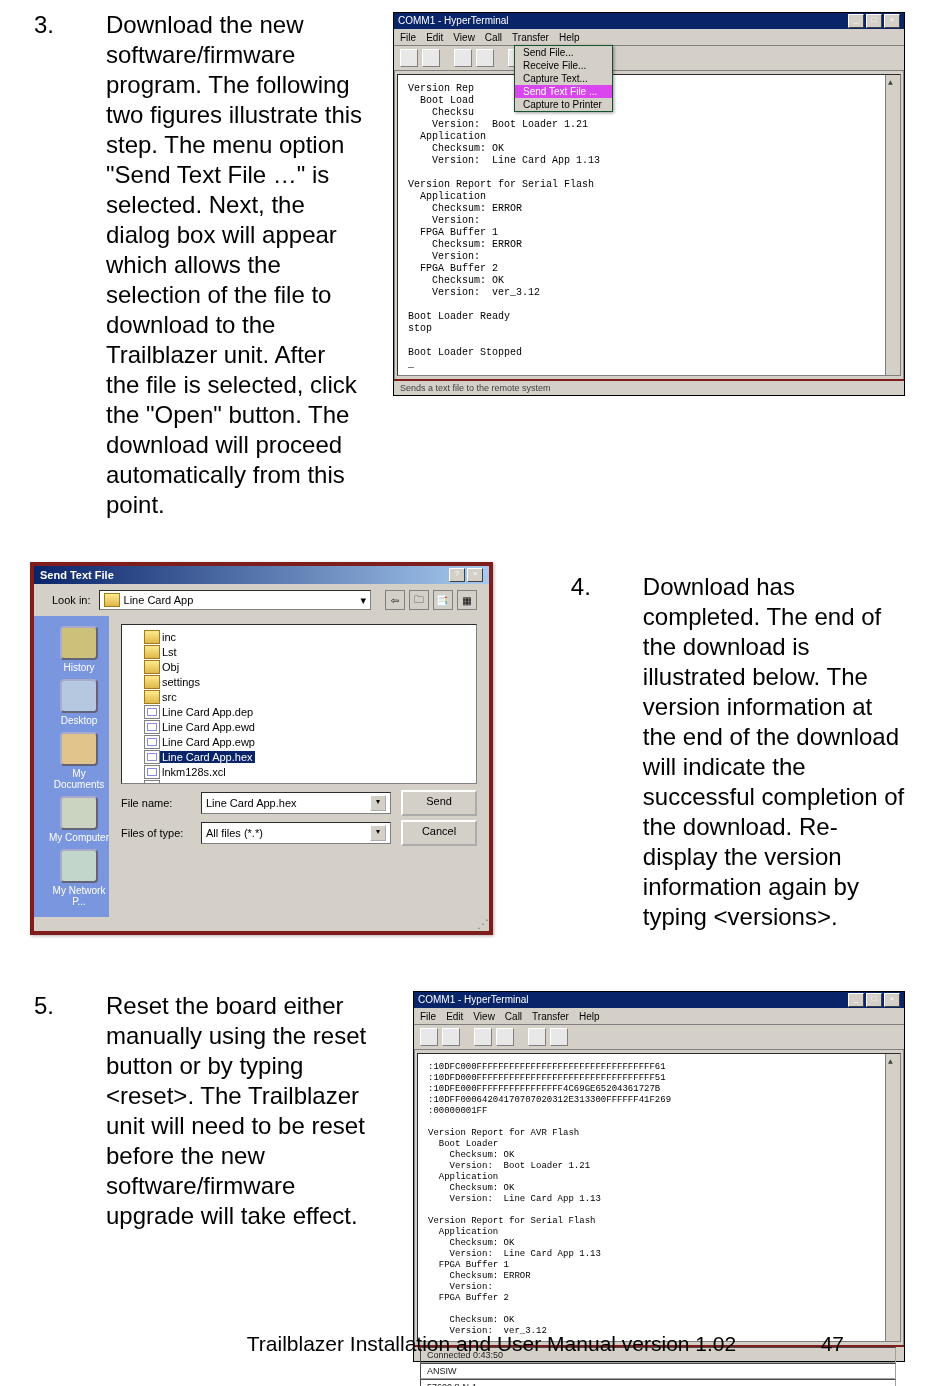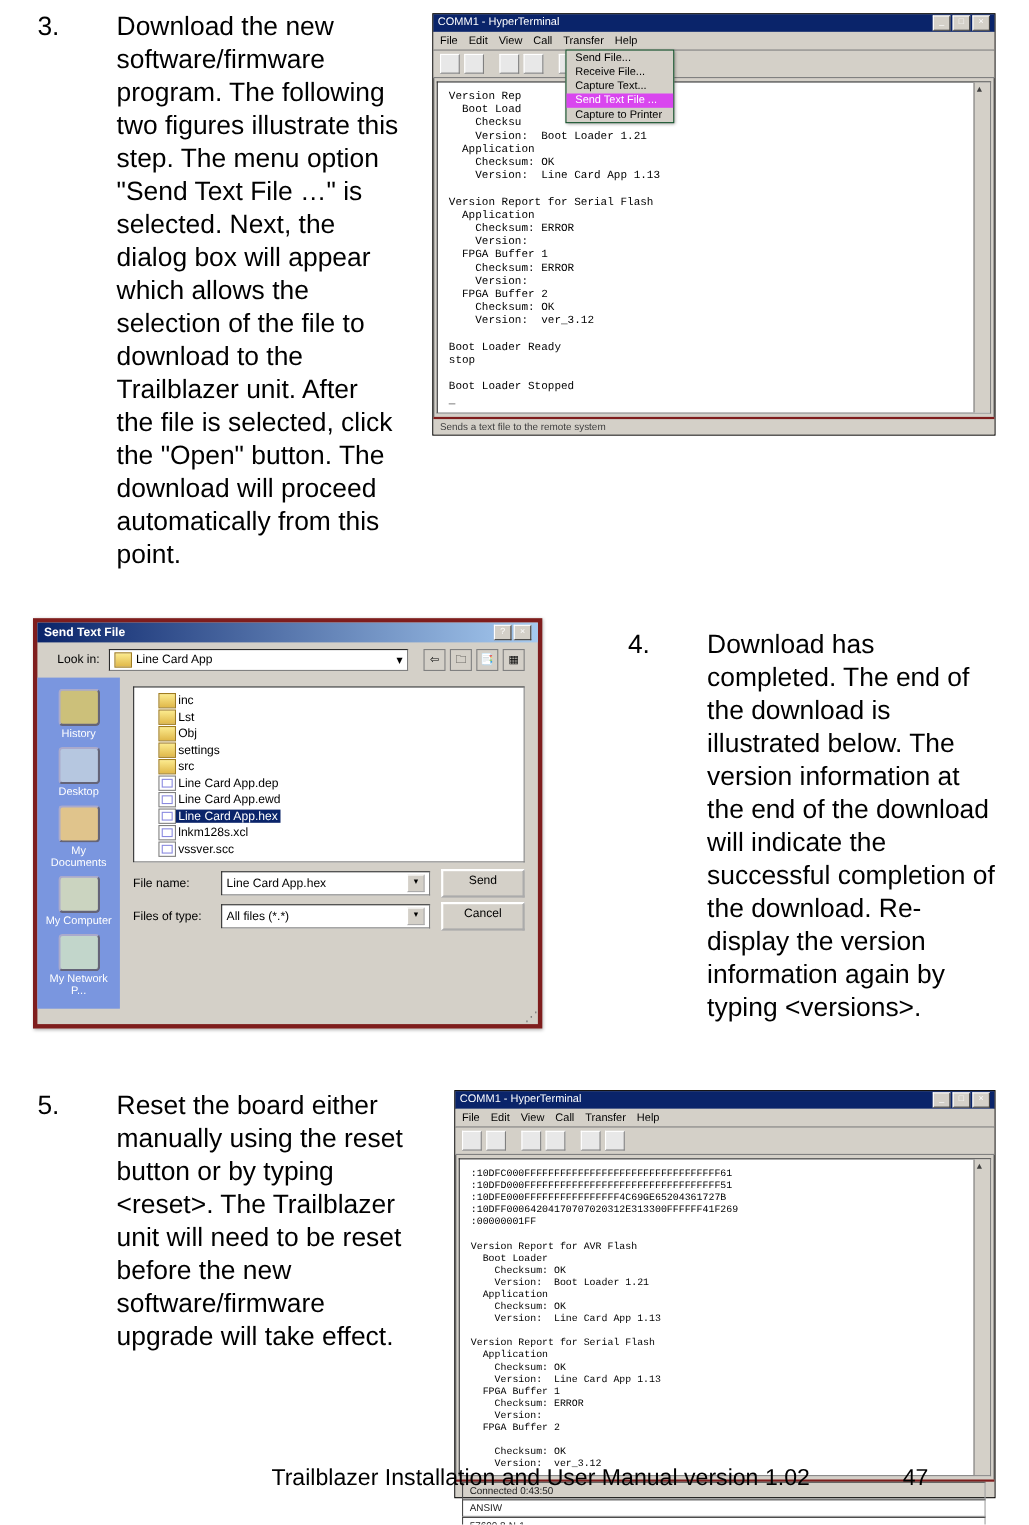--- a/index.html
+++ b/index.html
@@ -31,21 +31,21 @@
   .ht-menu-drop { position:absolute; top:16px; left:120px; background:#d4d0c8; border:1px solid #14532d; font-size:10px; z-index:5; box-shadow:1px 1px 3px rgba(0,0,0,.4);}
   .ht-menu-drop div { padding:1px 10px 1px 8px; white-space:nowrap; }
   .ht-menu-drop .sel { background:#d946ef; color:#fff; }
 
   
   .dlg { width:512px; border:4px solid #7f1d1d; background:#d4d0c8; font-family:Tahoma,sans-serif; font-size:11px; margin-top:18px; box-shadow:1px 1px 3px rgba(0,0,0,.3); }
   .dlg-title { background:linear-gradient(to right,#0a246a,#a6caf0); color:#fff; height:18px; line-height:18px; padding:0 6px; display:flex; justify-content:space-between; align-items:center; font-weight:bold; font-size:11px;}
   .dlg-title .r { display:flex; gap:2px;}
   .dlg-title .r .ht-btn{ font-weight:normal;}
   .dlg-body { display:flex; }
-  .dlg-places { width:75px; background:#7a96df; display:flex; flex-direction:column; align-items:center; gap:6px; padding:10px 0; }
+  .dlg-places { width:75px; background:#7a96df; display:flex; flex-direction:column; align-items:flex-end; gap:6px; padding:10px 0; }
   .place { color:#fff; font-size:10px; text-align:center; width:60px;}
   .place .ic { width:34px; height:30px; margin:0 auto 2px; background:#fff; border:2px outset #aac; border-radius:4px;}
   .place.history .ic{background:#ccc07a;}
   .place.desktop .ic{background:#b6c7e0;}
   .place.mydocs .ic{background:#e0c48c;}
   .place.mycomp .ic{background:#cbd4c0;}
   .place.mynet .ic{background:#c2d6cb;}
   .dlg-right { flex:1; padding:8px 12px 10px 12px;}
   .dlg-row { display:flex; align-items:center; gap:8px; margin-bottom:6px;}
   .lookin-field { flex:1; display:flex; align-items:center; background:#fff; border:1px inset #808080; height:18px; padding:0 4px; gap:4px;}
@@ -204,20 +204,24 @@
                 <span class="label">src</span>
               </div>
             <div class="fitem">
                 <span class="fic file"></span>
                 <span class="label">Line Card App.dep</span>
               </div>
             <div class="fitem">
                 <span class="fic file"></span>
                 <span class="label">Line Card App.ewd</span>
               </div>
+            <div class="fitem">
+                <span class="fic file"></span>
+                <span class="label">Line Card App.ewp</span>
+              </div>
             <div class="fitem sel">
                 <span class="fic file"></span>
                 <span class="label">Line Card App.hex</span>
               </div>
             <div class="fitem">
                 <span class="fic file"></span>
                 <span class="label">lnkm128s.xcl</span>
               </div>
             <div class="fitem">
                 <span class="fic file"></span>

